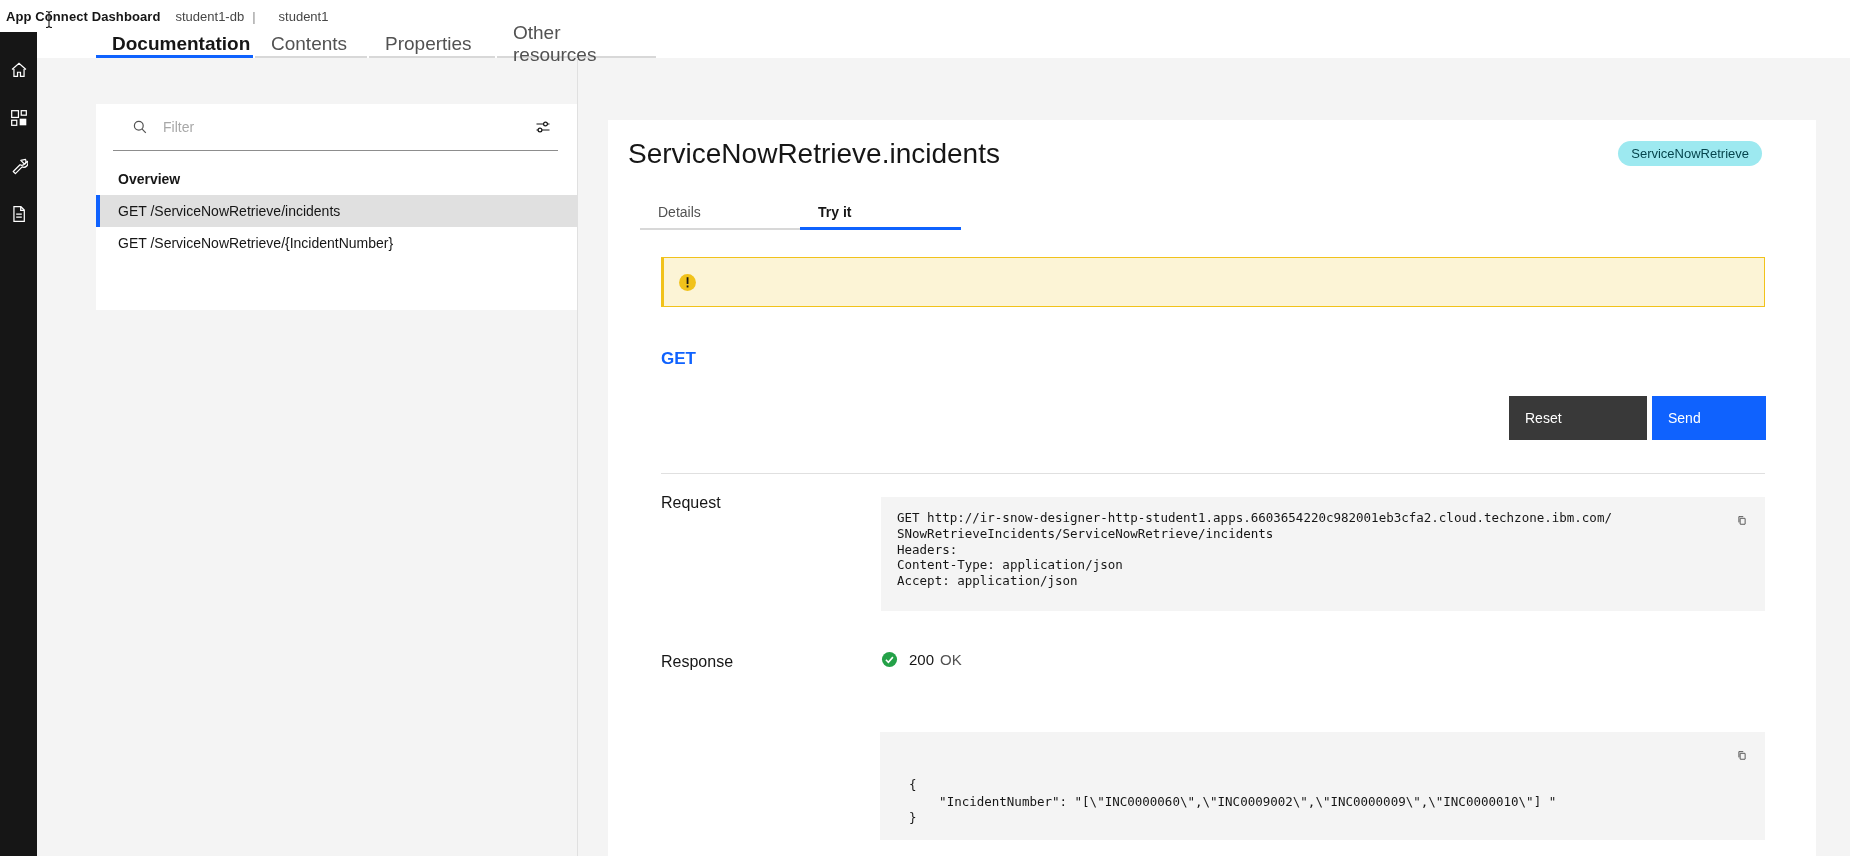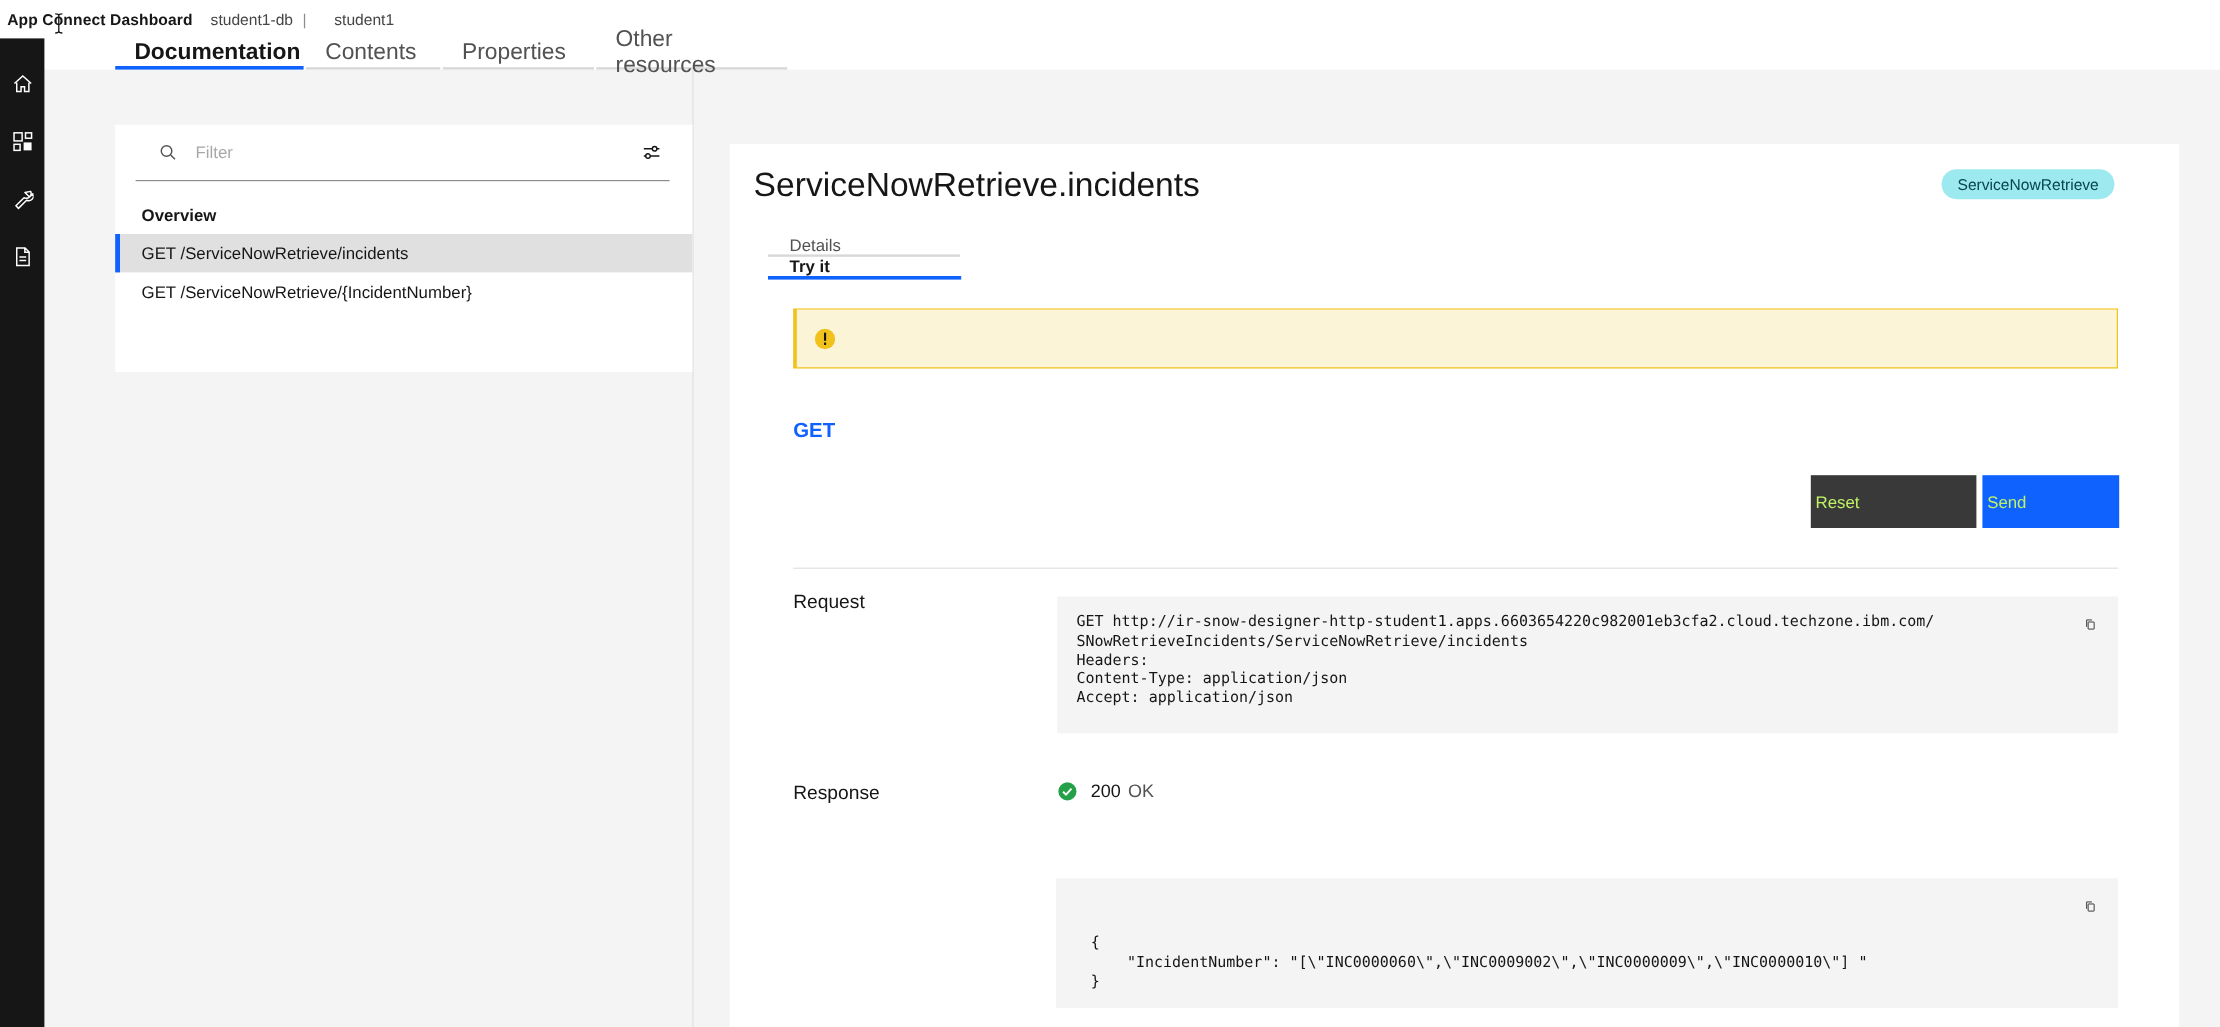--- a/index.html
+++ b/index.html
@@ -40,38 +40,38 @@
   .nav-item { height:32px; display:flex; align-items:center; padding-left:22px; font-size:14px;
     color:#161616; cursor:pointer; }
   .nav-item.heading { font-weight:700; }
   .nav-item.selected { background:#e0e0e0; border-left:4px solid #0f62fe; padding-left:18px; }
   
   .main-card { position:absolute; left:608px; top:120px; width:1208px; height:736px; background:#fff; }
   .api-title { position:absolute; left:20px; top:16px; margin:0; font-size:28px; font-weight:400;
     line-height:36px; color:#161616; }
   .api-tag { position:absolute; right:54px; top:21px; height:25px; padding:0 13px; border-radius:13px;
     background:#9de9f0; color:#06454d; font-size:13px; display:flex; align-items:center; cursor:pointer; }
-  .tryit-tabs { position:absolute; left:32px; top:76px; height:34px; display:flex;flex-direction:column; }
+  .tryit-tabs { position:absolute; left:32px; top:76px; height:34px; display:flex; }
   .tryit-tab { height:34px; display:flex; align-items:center; padding-left:18px; font-size:14px;
     color:#525252; border-bottom:2px solid #d8d8d8; cursor:pointer; }
   .tryit-tab.active { color:#161616; font-weight:700; border-bottom:3px solid #0f62fe; }
   .content { position:absolute; left:53px; top:0; width:1104px; height:736px; }
   
   .warning-banner { position:absolute; left:0; top:137px; width:1104px; height:50px;
     background:#fcf4d6; border:1px solid #f1c21b; border-left:3px solid #f1c21b;
     display:flex; align-items:center; }
   .warning-banner .warn-ic { margin:0 14px 0 14px; display:flex; }
   .warning-text { font-size:14px; font-weight:600; color:#161616; }
   
   .method-label { position:absolute; left:0; top:229px; font-size:17px; font-weight:700; color:#0f62fe; }
   .endpoint-url { position:absolute; left:220px; top:222px; width:874px; font-size:14px; line-height:19px;
     color:#161616; word-break:break-all; }
   
-  .btn { position:absolute; top:276px; height:44px; border:none; color:#bef264; font-size:14px;
-    font-family:"Liberation Sans",sans-serif; text-align:left; padding:0 0 0 4px; cursor:pointer; }
+  .btn { position:absolute; top:276px; height:44px; border:none; color:#ffffff; font-size:14px;
+    font-family:"Liberation Sans",sans-serif; text-align:left; padding:0 0 0 16px; cursor:pointer; }
   .btn-reset { left:848px; width:138px; background:#393939; }
   .btn-send { left:991px; width:114px; background:#0f62fe; }
   .section-divider { position:absolute; left:0; top:353px; width:1104px; height:1px; background:#e0e0e0; }
   
   .section-label { position:absolute; left:0; font-size:16px; font-weight:400; color:#161616; }
   .lbl-request { top:374px; }
   .lbl-response { top:533px; }
   .code-block { position:absolute; background:#f4f4f4; }
   .code-block pre { margin:0; white-space:pre; color:#161616;
     font-family:"DejaVu Sans Mono", monospace; font-size:12.5px; }

